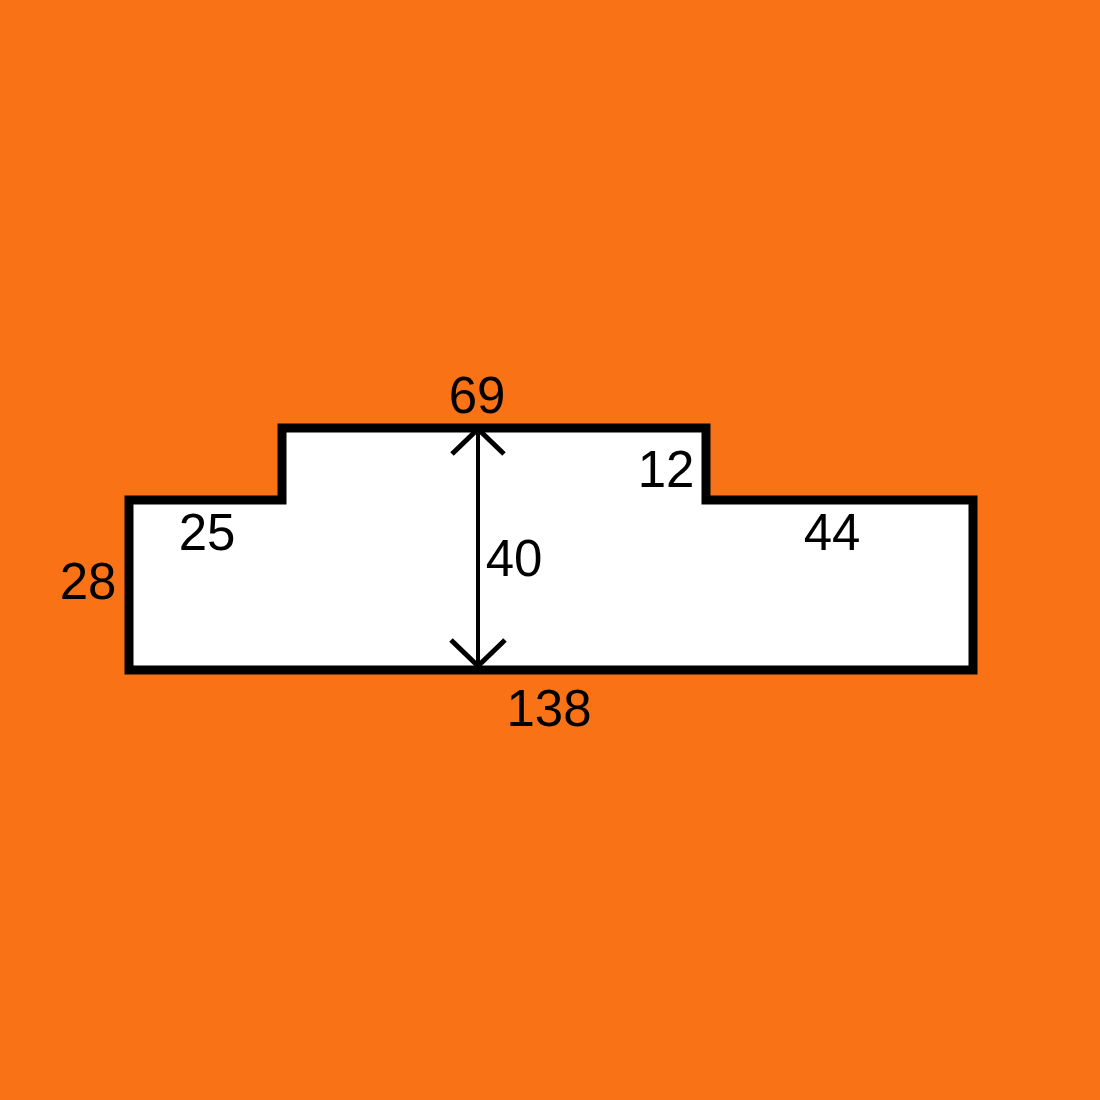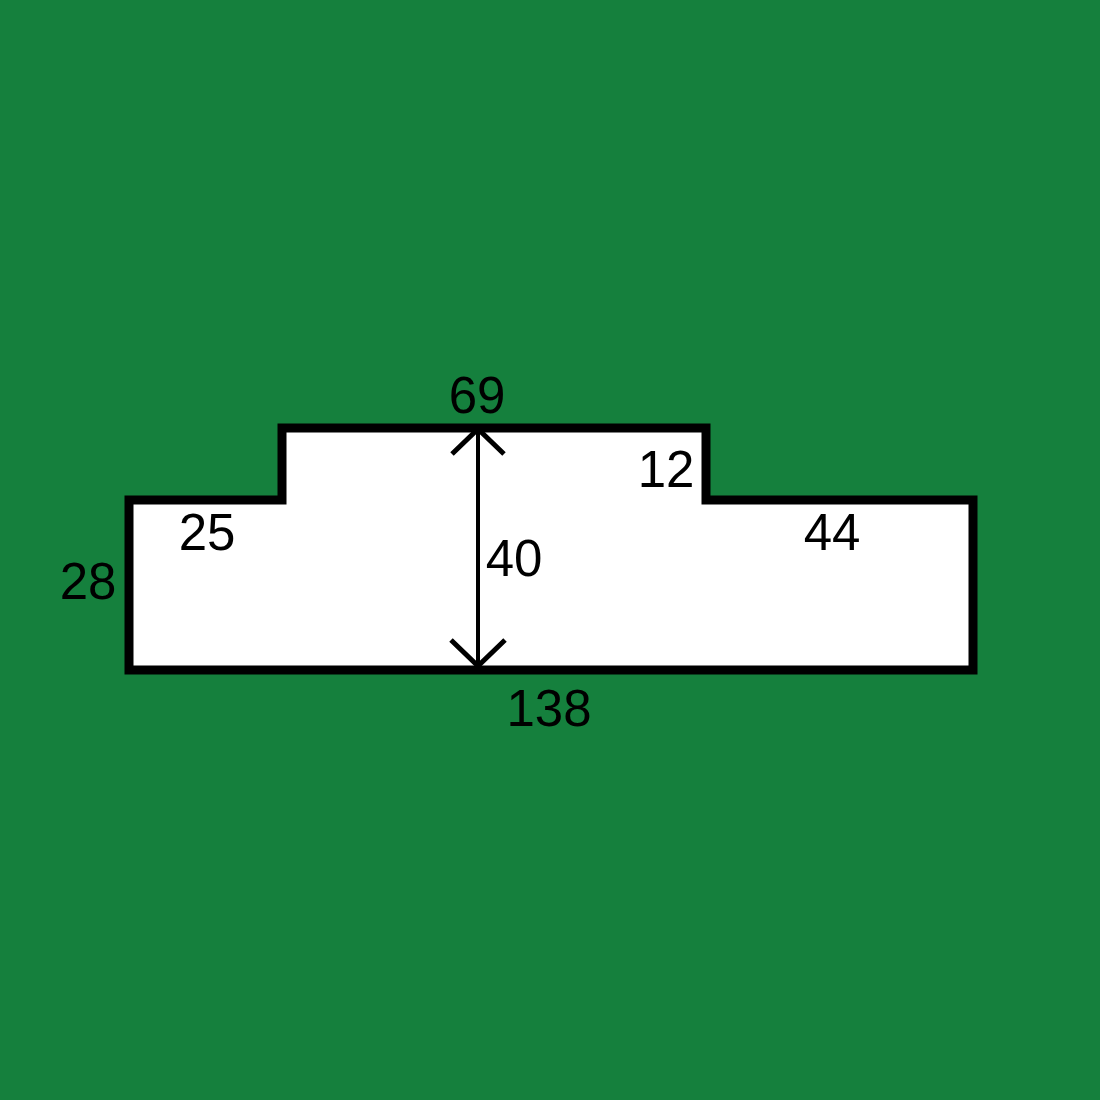--- a/index.html
+++ b/index.html
@@ -4,21 +4,21 @@
 <style>
   html, body {
     margin: 0;
     padding: 0;
     background: #ffffff;
   }
   .stage {
     position: relative;
     width: 1100px;
     height: 1100px;
-    background: #15803d;
+    background: #f97316;
     overflow: hidden;
   }
   svg {
     display: block;
     width: 1100px;
     height: 1100px;
   }
   .dim-label {
     font-family: "Liberation Sans", sans-serif;
     font-size: 51px;

